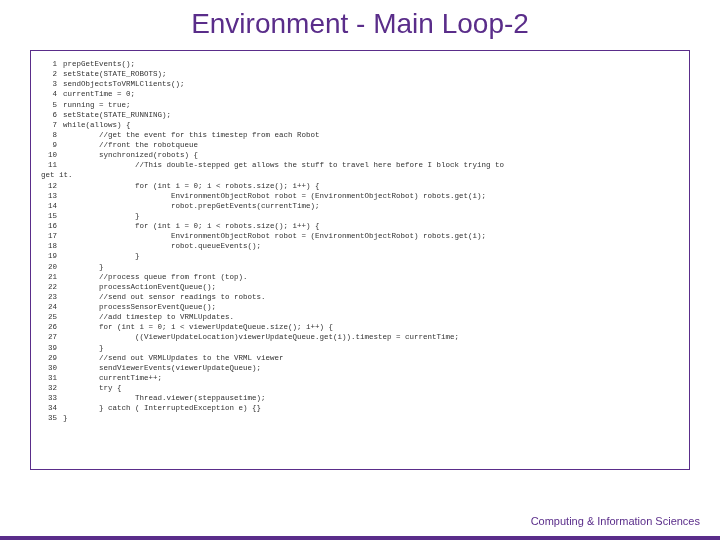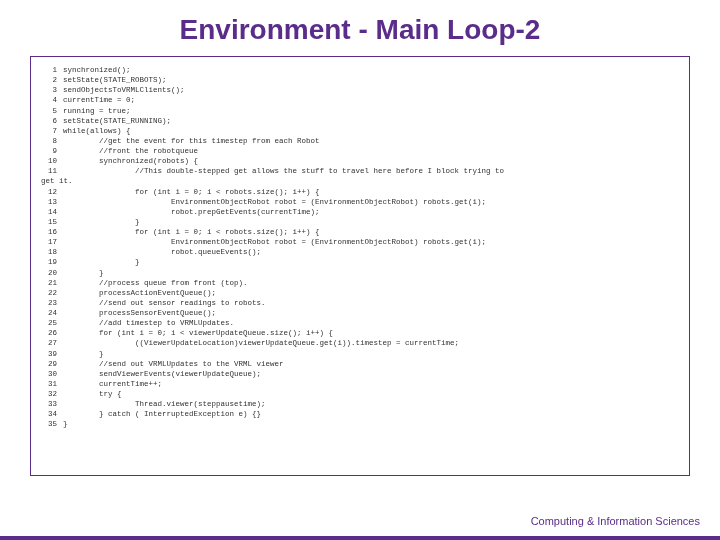--- a/index.html
+++ b/index.html
@@ -14,23 +14,23 @@
   }
   .slide {
     width: 720px;
     height: 540px;
     position: relative;
     box-sizing: border-box;
   }
   .title {
     text-align: center;
     font-size: 28px;
-    font-weight: bold;
+    font-weight: normal;
     color: #5a2d8a;
-    padding-top: 14px;
+    padding-top: 8px;
     padding-bottom: 10px;
   }
   .code-box {
     margin: 0 30px;
     border: 1px solid #5a2d8a;
     padding: 8px 10px;
     font-family: "Courier New", monospace;
     font-size: 7.5px;
     line-height: 1.35;
     color: #333;
@@ -62,21 +62,21 @@
     height: 4px;
     background: #5a2d8a;
   }
 </style>
 </head>
 <body>
 
 <div class="slide">
   <div class="title">Environment - Main Loop-2</div>
 
-  <div class="code-box"><span class="line-num">1</span><span>synchronized();</span>
+  <div class="code-box"><span class="line-num">1</span><span>prepGetEvents();</span>
 <span class="line-num">2</span><span>setState(STATE_ROBOTS);</span>
 <span class="line-num">3</span><span>sendObjectsToVRMLClients();</span>
 <span class="line-num">4</span><span>currentTime = 0;</span>
 <span class="line-num">5</span><span>running = true;</span>
 <span class="line-num">6</span><span>setState(STATE_RUNNING);</span>
 <span class="line-num">7</span><span>while(allows) {</span>
 <span class="line-num">8</span><span>        //get the event for this timestep from each Robot</span>
 <span class="line-num">9</span><span>        //front the robotqueue</span>
 <span class="line-num">10</span><span>        synchronized(robots) {</span>
 <span class="line-num">11</span><span>                //This double-stepped get allows the stuff to travel here before I block trying to</span>

